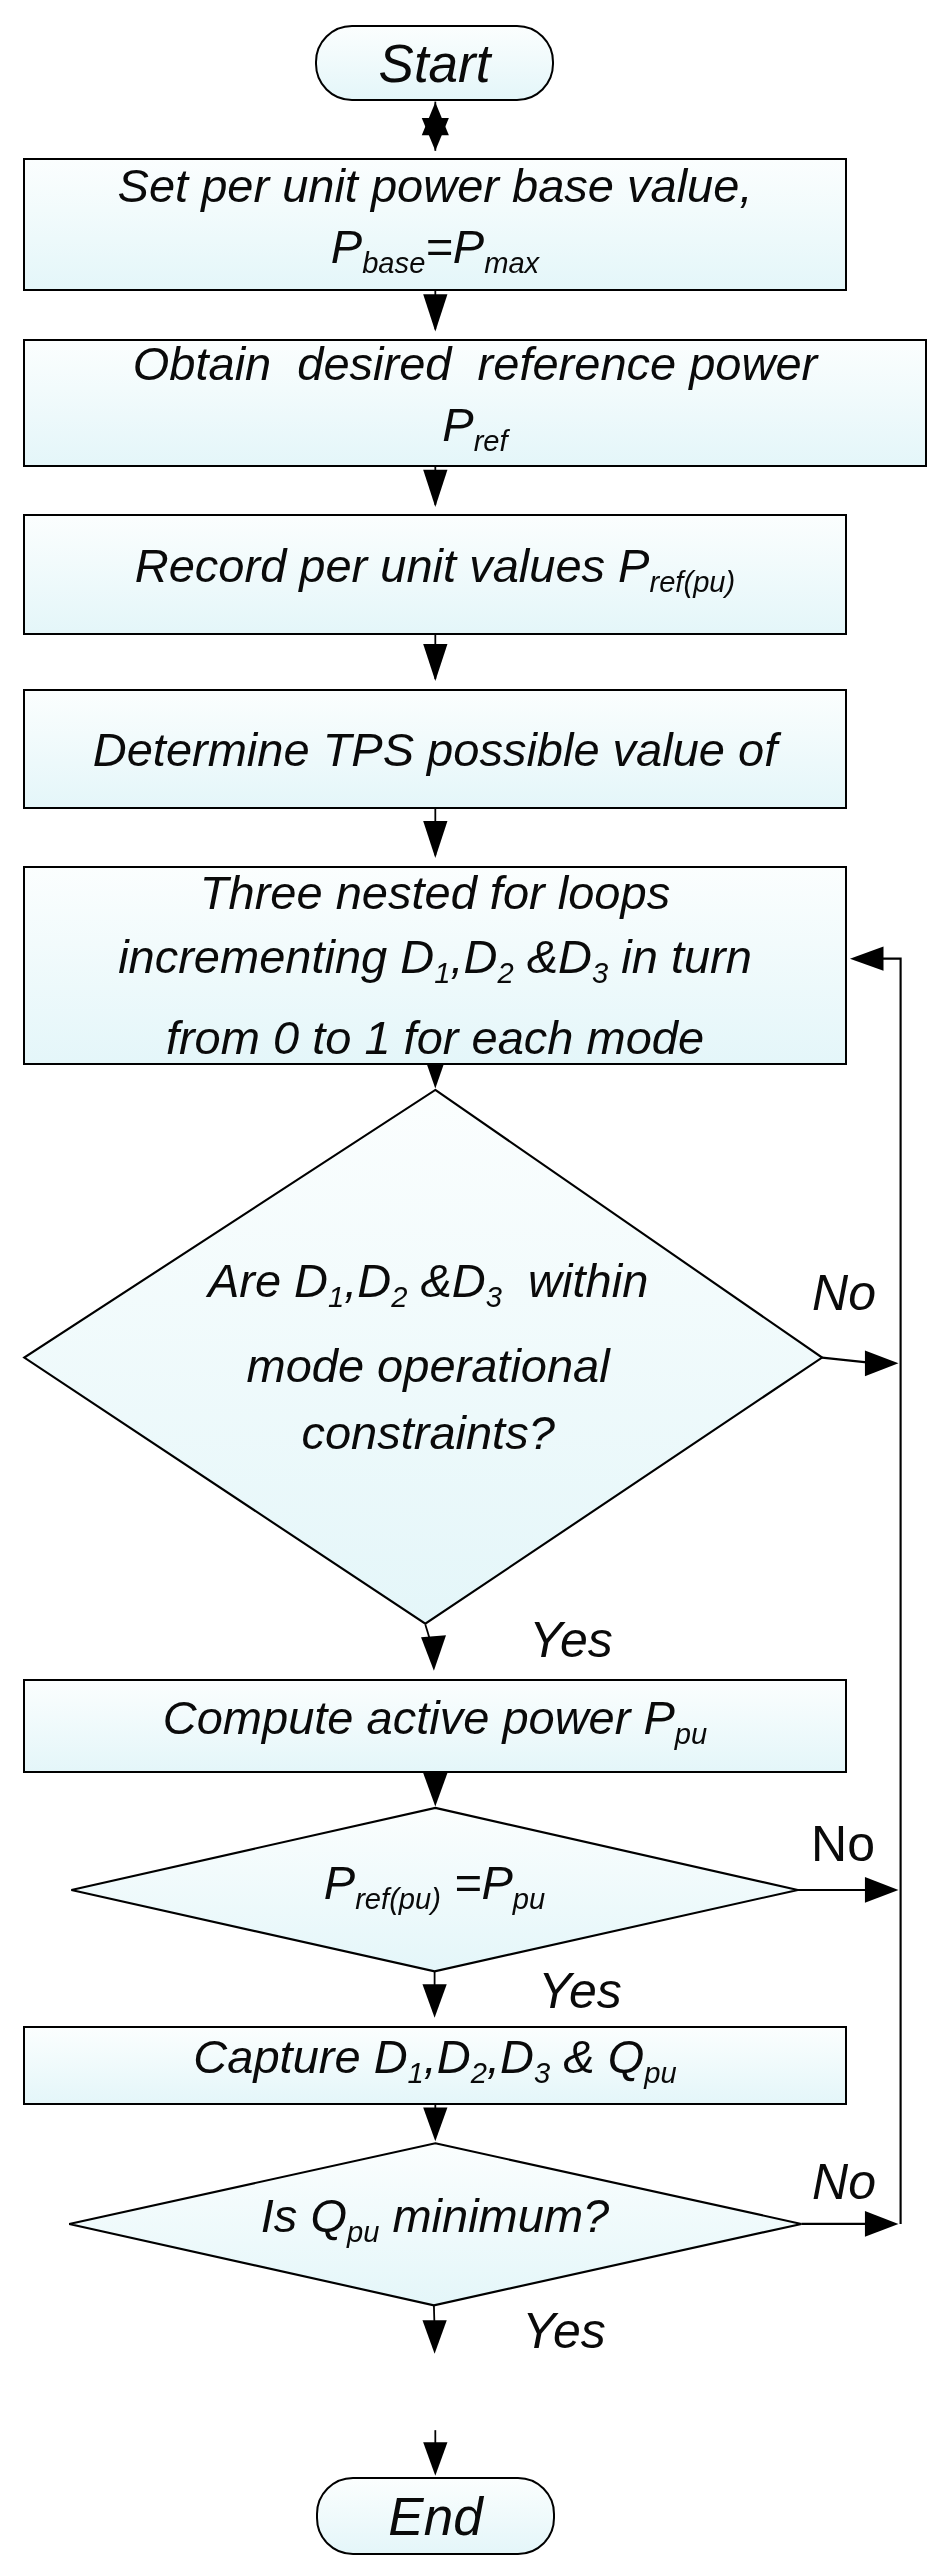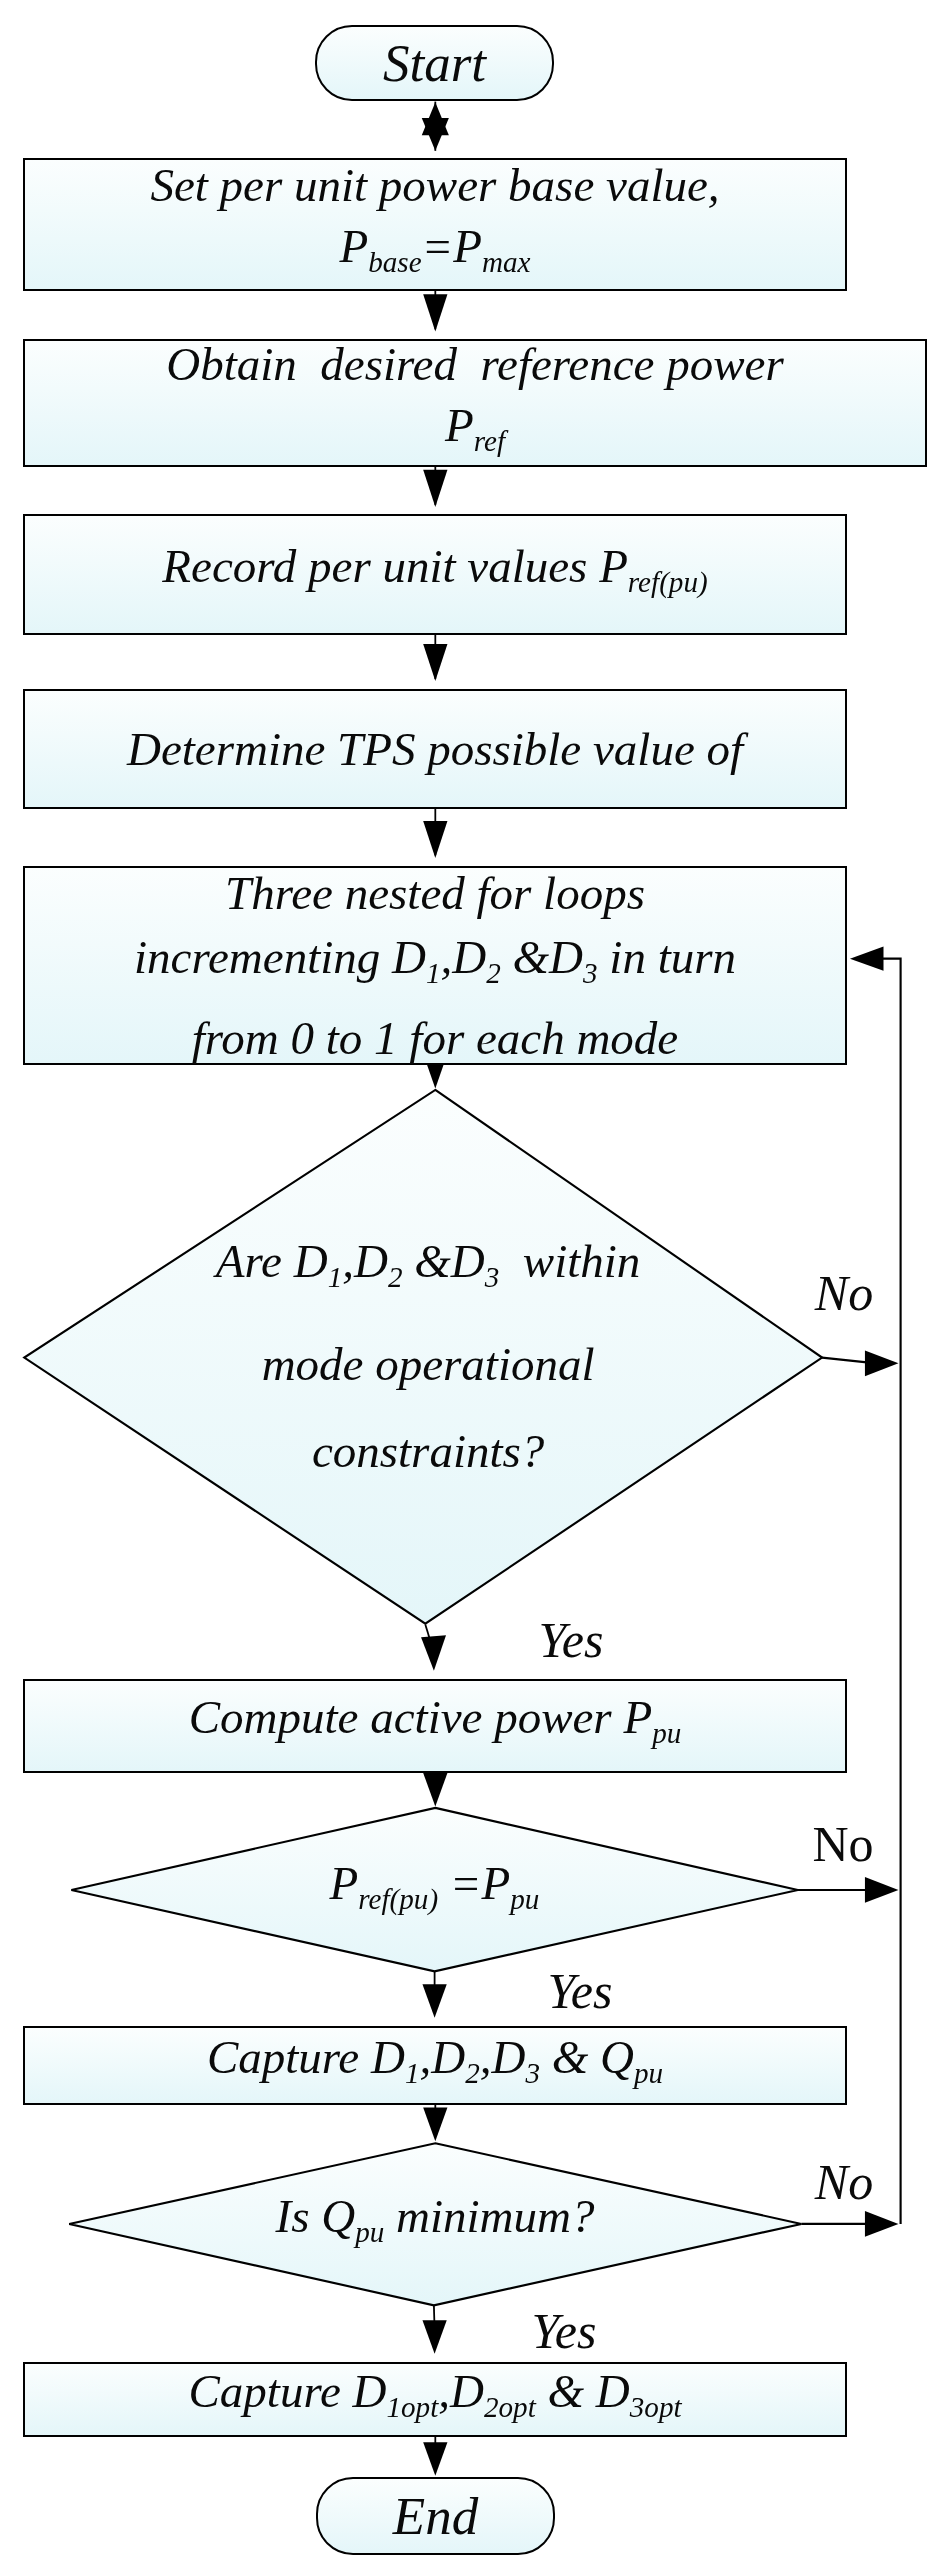--- a/index.html
+++ b/index.html
@@ -5,35 +5,35 @@
   :root{
     --background:#ffffff;
     --stroke:#000000;
     --shape-fill-top:#fbfefe;
     --shape-fill-bottom:#e4f6f9;
     --text:#0a0a0a;
   }
   html,body{margin:0;padding:0;background:var(--background);}
   .canvas{
     position:relative;width:932px;height:2576px;background:var(--background);
-    font-family:Liberation Serif, serif;color:var(--text);overflow:hidden;
+    font-family:Liberation Sans, sans-serif;color:var(--text);overflow:hidden;
   }
   .layer{position:absolute;left:0;top:0;width:932px;height:2576px;}
   .shape{
     position:absolute;box-sizing:border-box;border:2.9px solid var(--stroke);
     background:linear-gradient(180deg,var(--shape-fill-top) 0%,var(--shape-fill-bottom) 100%);
     display:flex;flex-direction:column;align-items:center;justify-content:center;
   }
   .terminator{border-radius:37px;font-size:53px;font-style:italic;}
   .process{font-size:47px;font-style:italic;text-align:center;margin-top:7px;}
   .pline{white-space:pre;line-height:61px;}
   .tall .pline{line-height:64px;}
   .dtext{
     position:absolute;display:flex;flex-direction:column;align-items:center;justify-content:center;
-    font-size:47px;font-style:italic;text-align:center;background:transparent;pointer-events:none;gap:20px;
+    font-size:47px;font-style:italic;text-align:center;background:transparent;pointer-events:none;
   }
   .dtext .pline{line-height:67px;}
   sub{font-size:0.62em;font-style:italic;}
   .edge-label{
     position:absolute;transform:translate(-50%,-50%);font-size:50px;font-style:italic;
     white-space:pre;background:transparent;
   }
   .upright{font-style:normal;}
   svg line, svg polyline, svg path{stroke:var(--stroke);fill:none;}
   svg polygon.head{fill:var(--stroke);stroke:none;}
@@ -181,23 +181,20 @@
   </div>
 
   <div class="shape process" style="left:23px;top:2019px;width:824px;height:79px">
     <div class="pline">Capture D<sub>1</sub>,D<sub>2</sub>,D<sub>3</sub> &amp; Q<sub>pu</sub></div>
   </div>
 
   <div class="dtext" style="left:69px;top:2190px;width:732px;height:69px">
     <div class="pline">Is Q<sub>pu</sub> minimum?</div>
   </div>
 
-  <div class="shape process" style="left:23px;top:2355px;width:824px;height:75px">
-    <div class="pline">Capture D<sub>1opt</sub>,D<sub>2opt</sub> &amp; D<sub>3opt</sub></div>
-  </div>
 
   <div class="shape terminator" style="left:316px;top:2477px;width:239px;height:78px">
     <span>End</span>
   </div>
 
   <div class="edge-label" style="left:844px;top:1293px">No</div>
   <div class="edge-label" style="left:571px;top:1640px">Yes</div>
 
   <div class="edge-label upright" style="left:843px;top:1844px">No</div>
   <div class="edge-label" style="left:580px;top:1991px">Yes</div>

